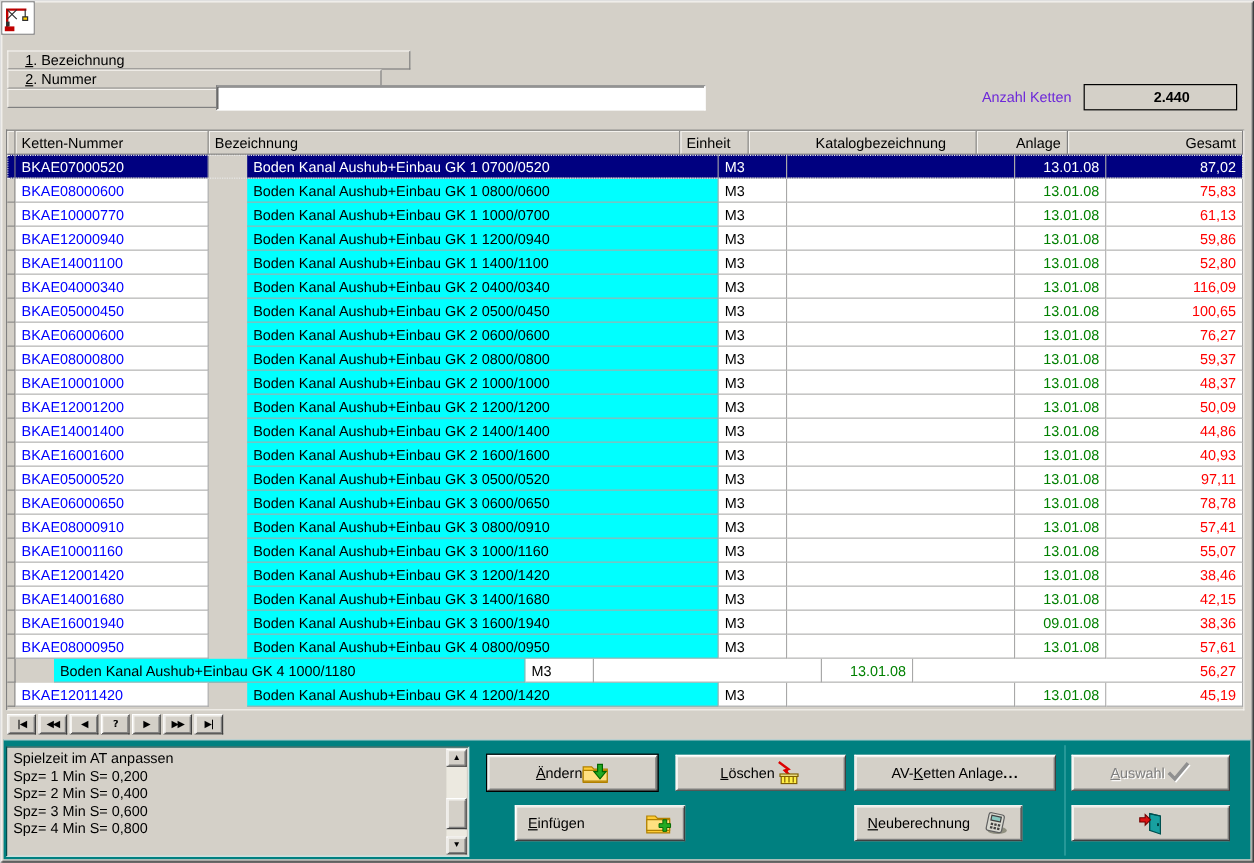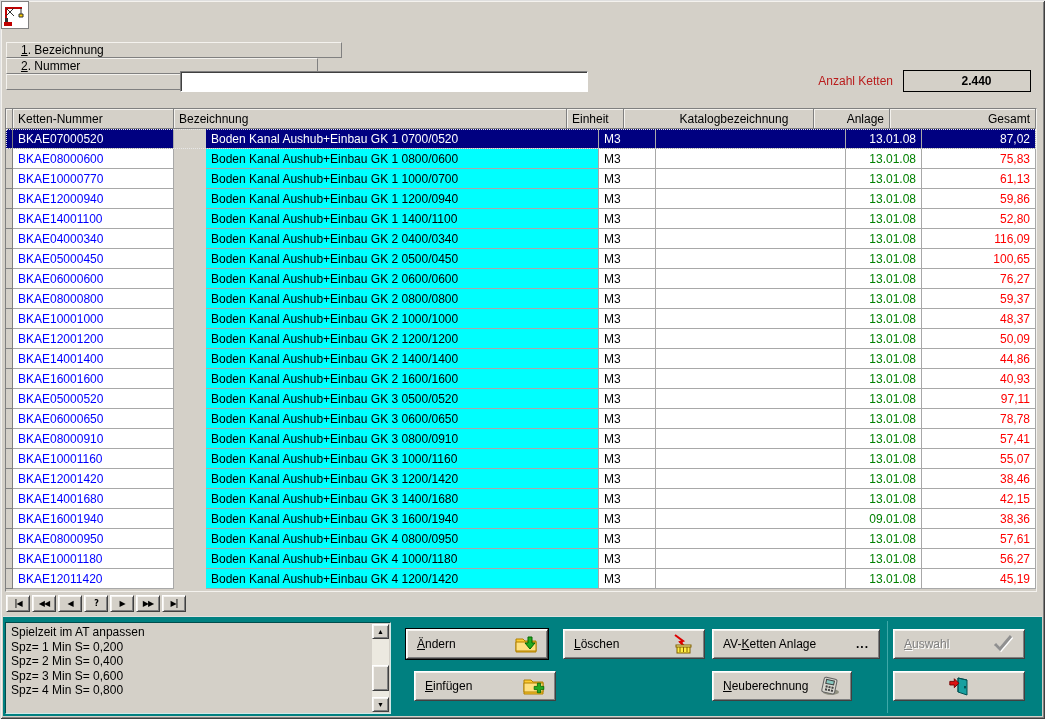--- a/index.html
+++ b/index.html
@@ -25,21 +25,21 @@
   .tabstrip { position:absolute; left:6px; top:42px; width:842px; height:24px; display:flex;flex-direction:column; }
   .tab { background:#d4d0c8; border:1px solid; border-color:#f4f2ee #808080 #808080 #f4f2ee;
     display:flex; align-items:center; padding-left:14px; color:#000; }
   .tab .hot { text-decoration:underline; }
   .tab1 { width:336px; } .tab2 { width:312px; } .tab3 { width:381px;justify-content:flex-end; }
 
   
   .search-input { position:absolute; left:180px; top:71px; width:408px; height:21px; background:#fff;
     border:1px solid; border-color:#808080 #fff #fff #808080; box-shadow: inset 1px 1px 0 #404040; 
     font-family:"Liberation Sans",sans-serif; font-size:12px; padding:0 3px; }
-  .anzahl-label { position:absolute; left:758px; top:74px; width:135px; text-align:right; color:#b91c1c; }
+  .anzahl-label { position:absolute; left:758px; top:74px; width:135px; text-align:right; color:#6d28d9; }
   .anzahl-box { position:absolute; left:903px; top:70px; width:128px; height:22px; border:1px solid #000;
     background:#d4d0c8; display:flex; align-items:center; justify-content:center; font-weight:bold;padding-left:19px; }
 
   
   .table-wrap { position:absolute; left:5px; top:108px; width:1032px; height:484px; background:#d4d0c8;
     border:1px solid; border-color:#808080 #f4f2ee #f4f2ee #808080; overflow:hidden; }
   .thead, .trow { display:flex; height:20px; }
   .hcell { background:#d4d0c8; border-right:1px solid #808080; border-bottom:1px solid #808080;
     box-shadow: inset 1px 1px 0 #f4f2ee; display:flex; align-items:center; padding:0 5px; color:#000; }
   .cell { border-right:1px solid #a8a8a8; border-bottom:1px solid #a8a8a8; display:flex; align-items:center;
@@ -78,24 +78,24 @@
   .sbtn.up { top:0; } .sbtn.down { bottom:0; }
   .sthumb { position:absolute; left:0; top:41px; width:17px; height:26px; background:#d4d0c8; border:1px solid;
     border-color:#fff #404040 #404040 #fff; box-shadow: inset 1px 1px 0 #f4f2ee, inset -1px -1px 0 #808080; }
 
   .act-btn { position:absolute; height:30px; background:#d4d0c8; border:1px solid; border-color:#fff #404040 #404040 #fff;
     box-shadow: inset 1px 1px 0 #f4f2ee, inset -1px -1px 0 #808080; display:flex; align-items:center;
     justify-content:space-between; padding:0 10px; color:#000; font-size:12px; }
   .act-btn .hot { text-decoration:underline; }
   .act-btn.default { outline:1px solid #000; }
   .act-btn.disabled { color:#808080; text-shadow:1px 1px 0 #fff; }
-  .r1 { top:12px; } .r2 { top:54px; }
+  .r1 { top:12px;justify-content:center; } .r2 { top:54px; }
   .b-aendern { left:403px; width:142px; } .b-loeschen { left:560px; width:142px; }
   .b-av { left:709px; width:168px; } .b-auswahl { left:890px; width:132px; }
-  .b-einfuegen { left:411px; width:142px;text-align:center; } .b-neuber { left:709px; width:140px; }
+  .b-einfuegen { left:426px; width:142px;text-align:center; } .b-neuber { left:709px; width:140px; }
   .b-exit { left:890px; width:132px; justify-content:center; }
   .dots { font-weight:bold; letter-spacing:1px; }
   .icon20 { width:22px; height:20px; flex:0 0 auto; }
 </style>
 </head>
 <body>
 
 <div id="window">
 
   <div class="app-icon">
@@ -320,21 +320,20 @@
           <div class="cell gutter"></div>
           <div class="cell col-nr">BKAE08000950</div>
           <div class="cell col-bez">Boden Kanal Aushub+Einbau GK 4 0800/0950</div>
           <div class="cell col-einheit">M3</div>
           <div class="cell col-katalog"></div>
           <div class="cell col-anlage">13.01.08</div>
           <div class="cell col-gesamt">57,61</div>
         </div>
         <div class="trow">
           <div class="cell gutter"></div>
-          <div class="cell col-nr">BKAE10001180</div>
           <div class="cell col-bez">Boden Kanal Aushub+Einbau GK 4 1000/1180</div>
           <div class="cell col-einheit">M3</div>
           <div class="cell col-katalog"></div>
           <div class="cell col-anlage">13.01.08</div>
           <div class="cell col-gesamt">56,27</div>
         </div>
         <div class="trow">
           <div class="cell gutter"></div>
           <div class="cell col-nr">BKAE12011420</div>
           <div class="cell col-bez">Boden Kanal Aushub+Einbau GK 4 1200/1420</div>

